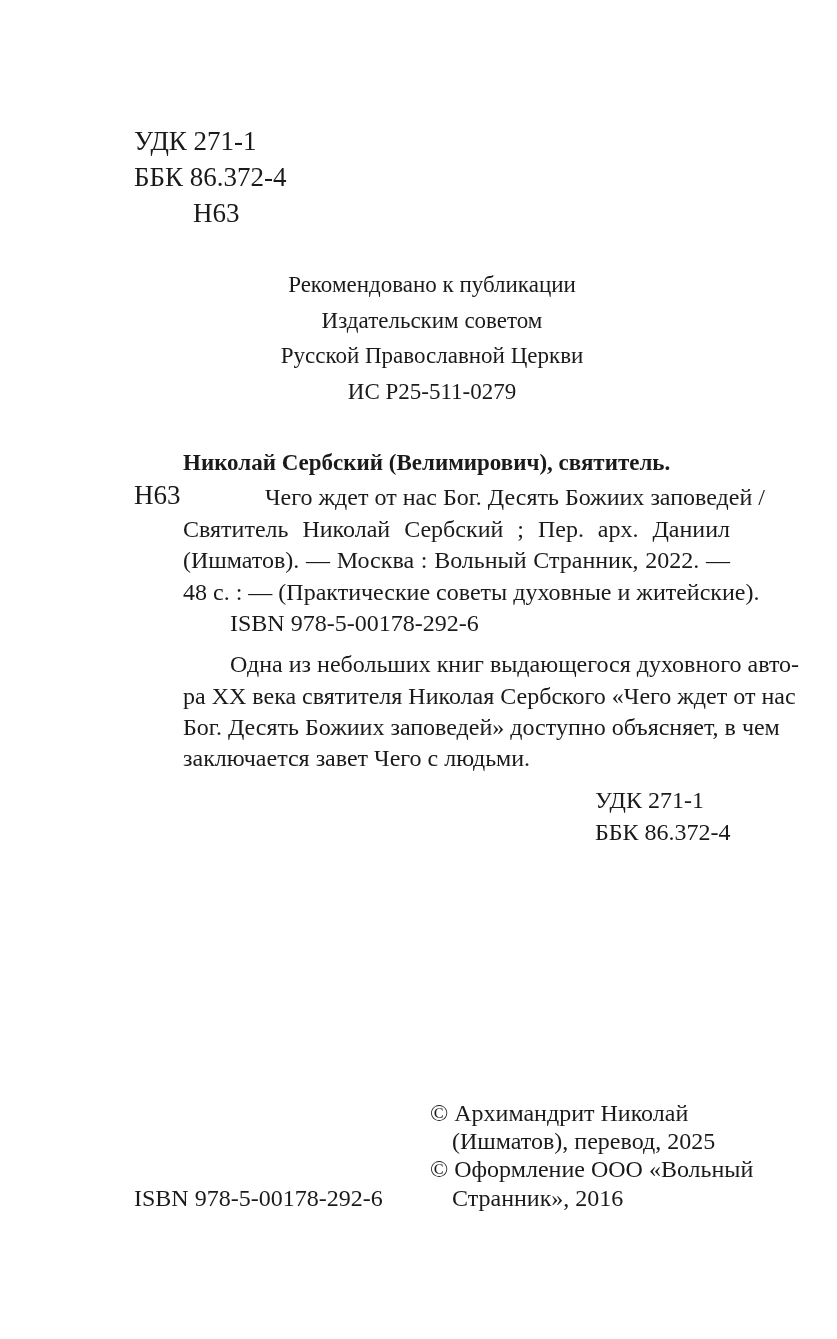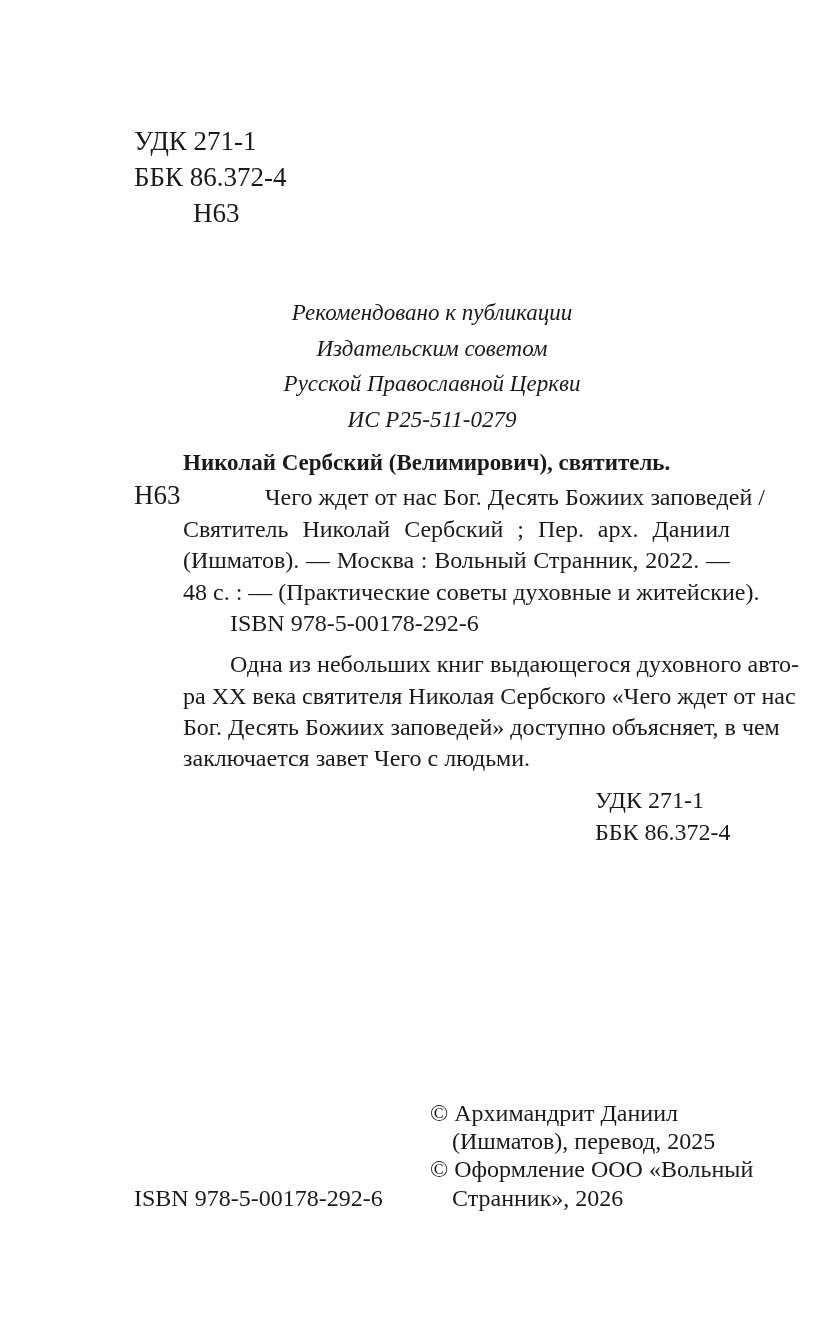--- a/index.html
+++ b/index.html
@@ -3,21 +3,21 @@
   <meta charset="utf-8">
   <style>
     html, body { margin: 0; padding: 0; background: #ffffff; }
     body {
       width: 837px; height: 1339px; position: relative; overflow: hidden;
       font-family: "Liberation Serif", "DejaVu Serif", serif;
       color: #1a1a1a;
     }
     .line { position: absolute; white-space: nowrap; font-size: 24px; line-height: 1; }
     .big { font-size: 27px; }
-    .it { font-style: italic; font-size: 23px; margin-top: 28px; }
+    .it { font-size: 23px; }
     .center { transform: translateX(-50%); }
     .bold { font-weight: bold; }
     .just { text-align: justify; text-align-last: justify; }
   </style>
 </head>
 <body>
 
 <div>
   <div class="line big" style="left:134px; top:128px;">УДК 271-1</div>
   <div class="line big" style="left:134px; top:164px;">ББК 86.372-4</div>
@@ -46,17 +46,17 @@
     <div class="line just" style="left:183px; top:715px; width:547px;">Бог. Десять Божиих заповедей» доступно объясняет, в чем</div>
     <div class="line" style="left:183px; top:746px;">заключается завет Чего с людьми.</div>
   </div>
 
   <div class="line" style="left:595px; top:788px;">УДК 271-1</div>
   <div class="line" style="left:595px; top:820px;">ББК 86.372-4</div>
 </div>
 
 <div>
   <div class="line" style="left:134px; top:1186px;">ISBN 978-5-00178-292-6</div>
-  <div class="line" style="left:430px; top:1101px;">© Архимандрит Даниил</div>
+  <div class="line" style="left:430px; top:1101px;">© Архимандрит Николай</div>
   <div class="line" style="left:452px; top:1129px;">(Ишматов), перевод, 2025</div>
   <div class="line" style="left:430px; top:1157px;">© Оформление ООО «Вольный</div>
-  <div class="line" style="left:452px; top:1186px;">Странник», 2026</div>
+  <div class="line" style="left:452px; top:1186px;">Странник», 2016</div>
 </div>
 
 </body></html>

